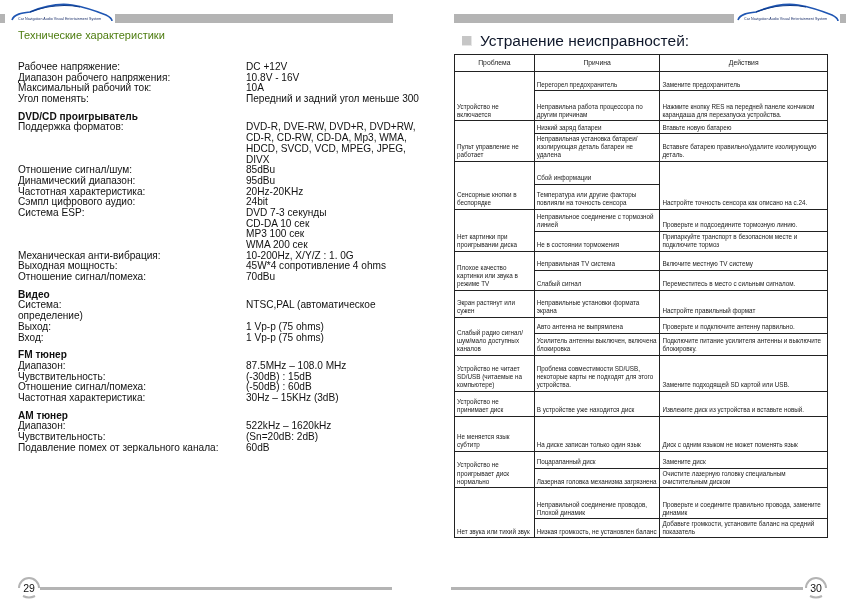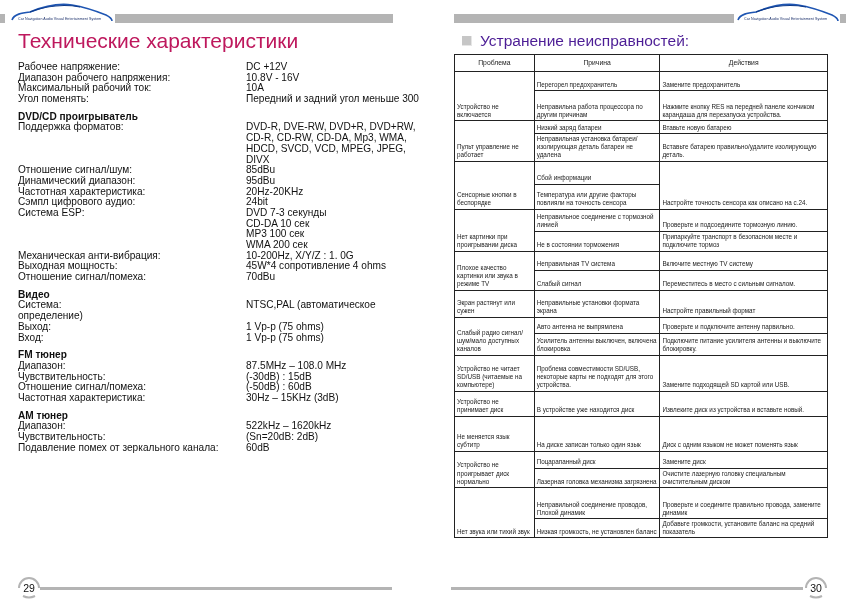--- a/index.html
+++ b/index.html
@@ -8,22 +8,22 @@
   .page { position:absolute; top:0; height:600px; width:427px; }
   #page-left { left:0; }
   #page-right { left:427px; }
 
   
   .hbar { position:absolute; background:#b4b4b4; height:9px; top:14px; }
   .logo { position:absolute; top:2px; width:104px; height:22px; }
   .logo svg { position:absolute; left:0; top:0; }
   .logo-text { position:absolute; left:8px; top:15px; font-size:3.6px; color:#1a2f6a; white-space:nowrap; letter-spacing:0.05px; }
 
-  .title-left { position:absolute; left:18px; top:29px; font-size:21px; color:#be185d; }
-  .title-right { position:absolute; left:53px; top:32px; font-size:15.5px; color:#4c1d95; }
+  .title-left { position:absolute; left:18px; top:29px; font-size:11px; color:#4d7c0f; }
+  .title-right { position:absolute; left:53px; top:32px; font-size:15.5px; color:#0f172a; }
   .title-bullet { position:absolute; left:35px; top:36px; width:9px; height:9px; background:#c6c6c6; border-right:1px solid #e6e6e6; border-bottom:1px solid #e6e6e6; }
 
   
   .spec { position:absolute; left:18px; font-size:10.1px; line-height:10.7px; }
   .spec .row { position:relative; height:10.7px; }
   .spec .lab { position:absolute; left:0; white-space:nowrap; }
   .spec .val { position:absolute; left:210px; white-space:nowrap;padding-left:18px; }
   .spec .head { font-weight:bold; }
 
   

